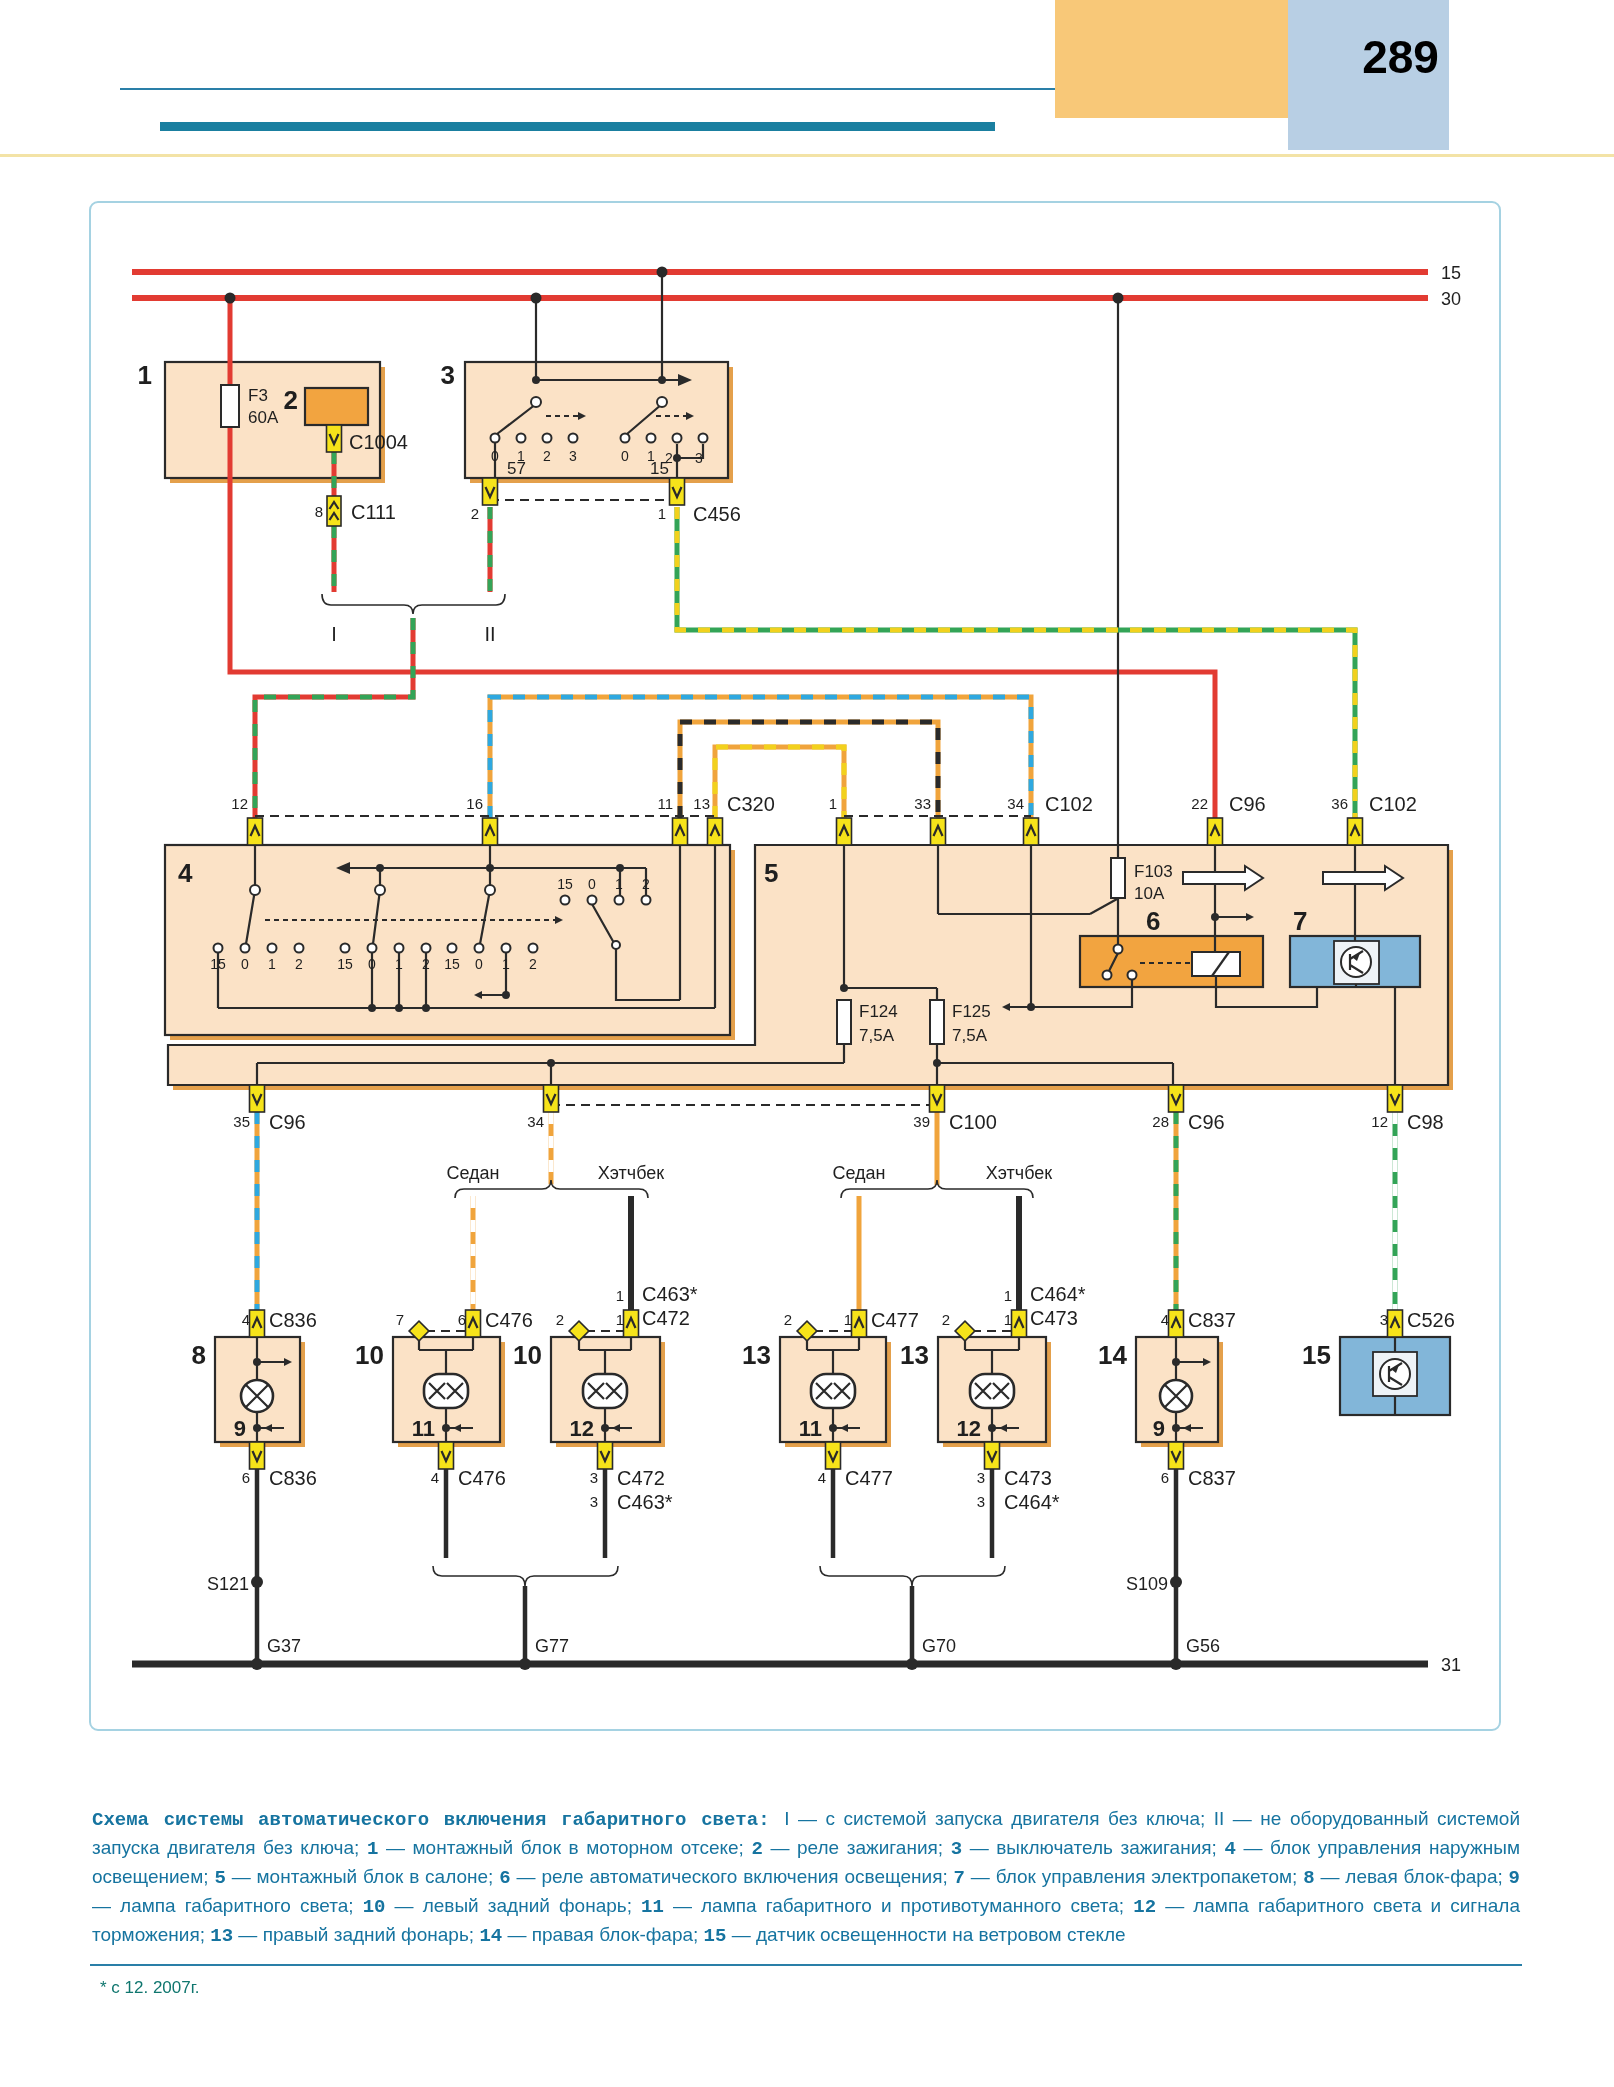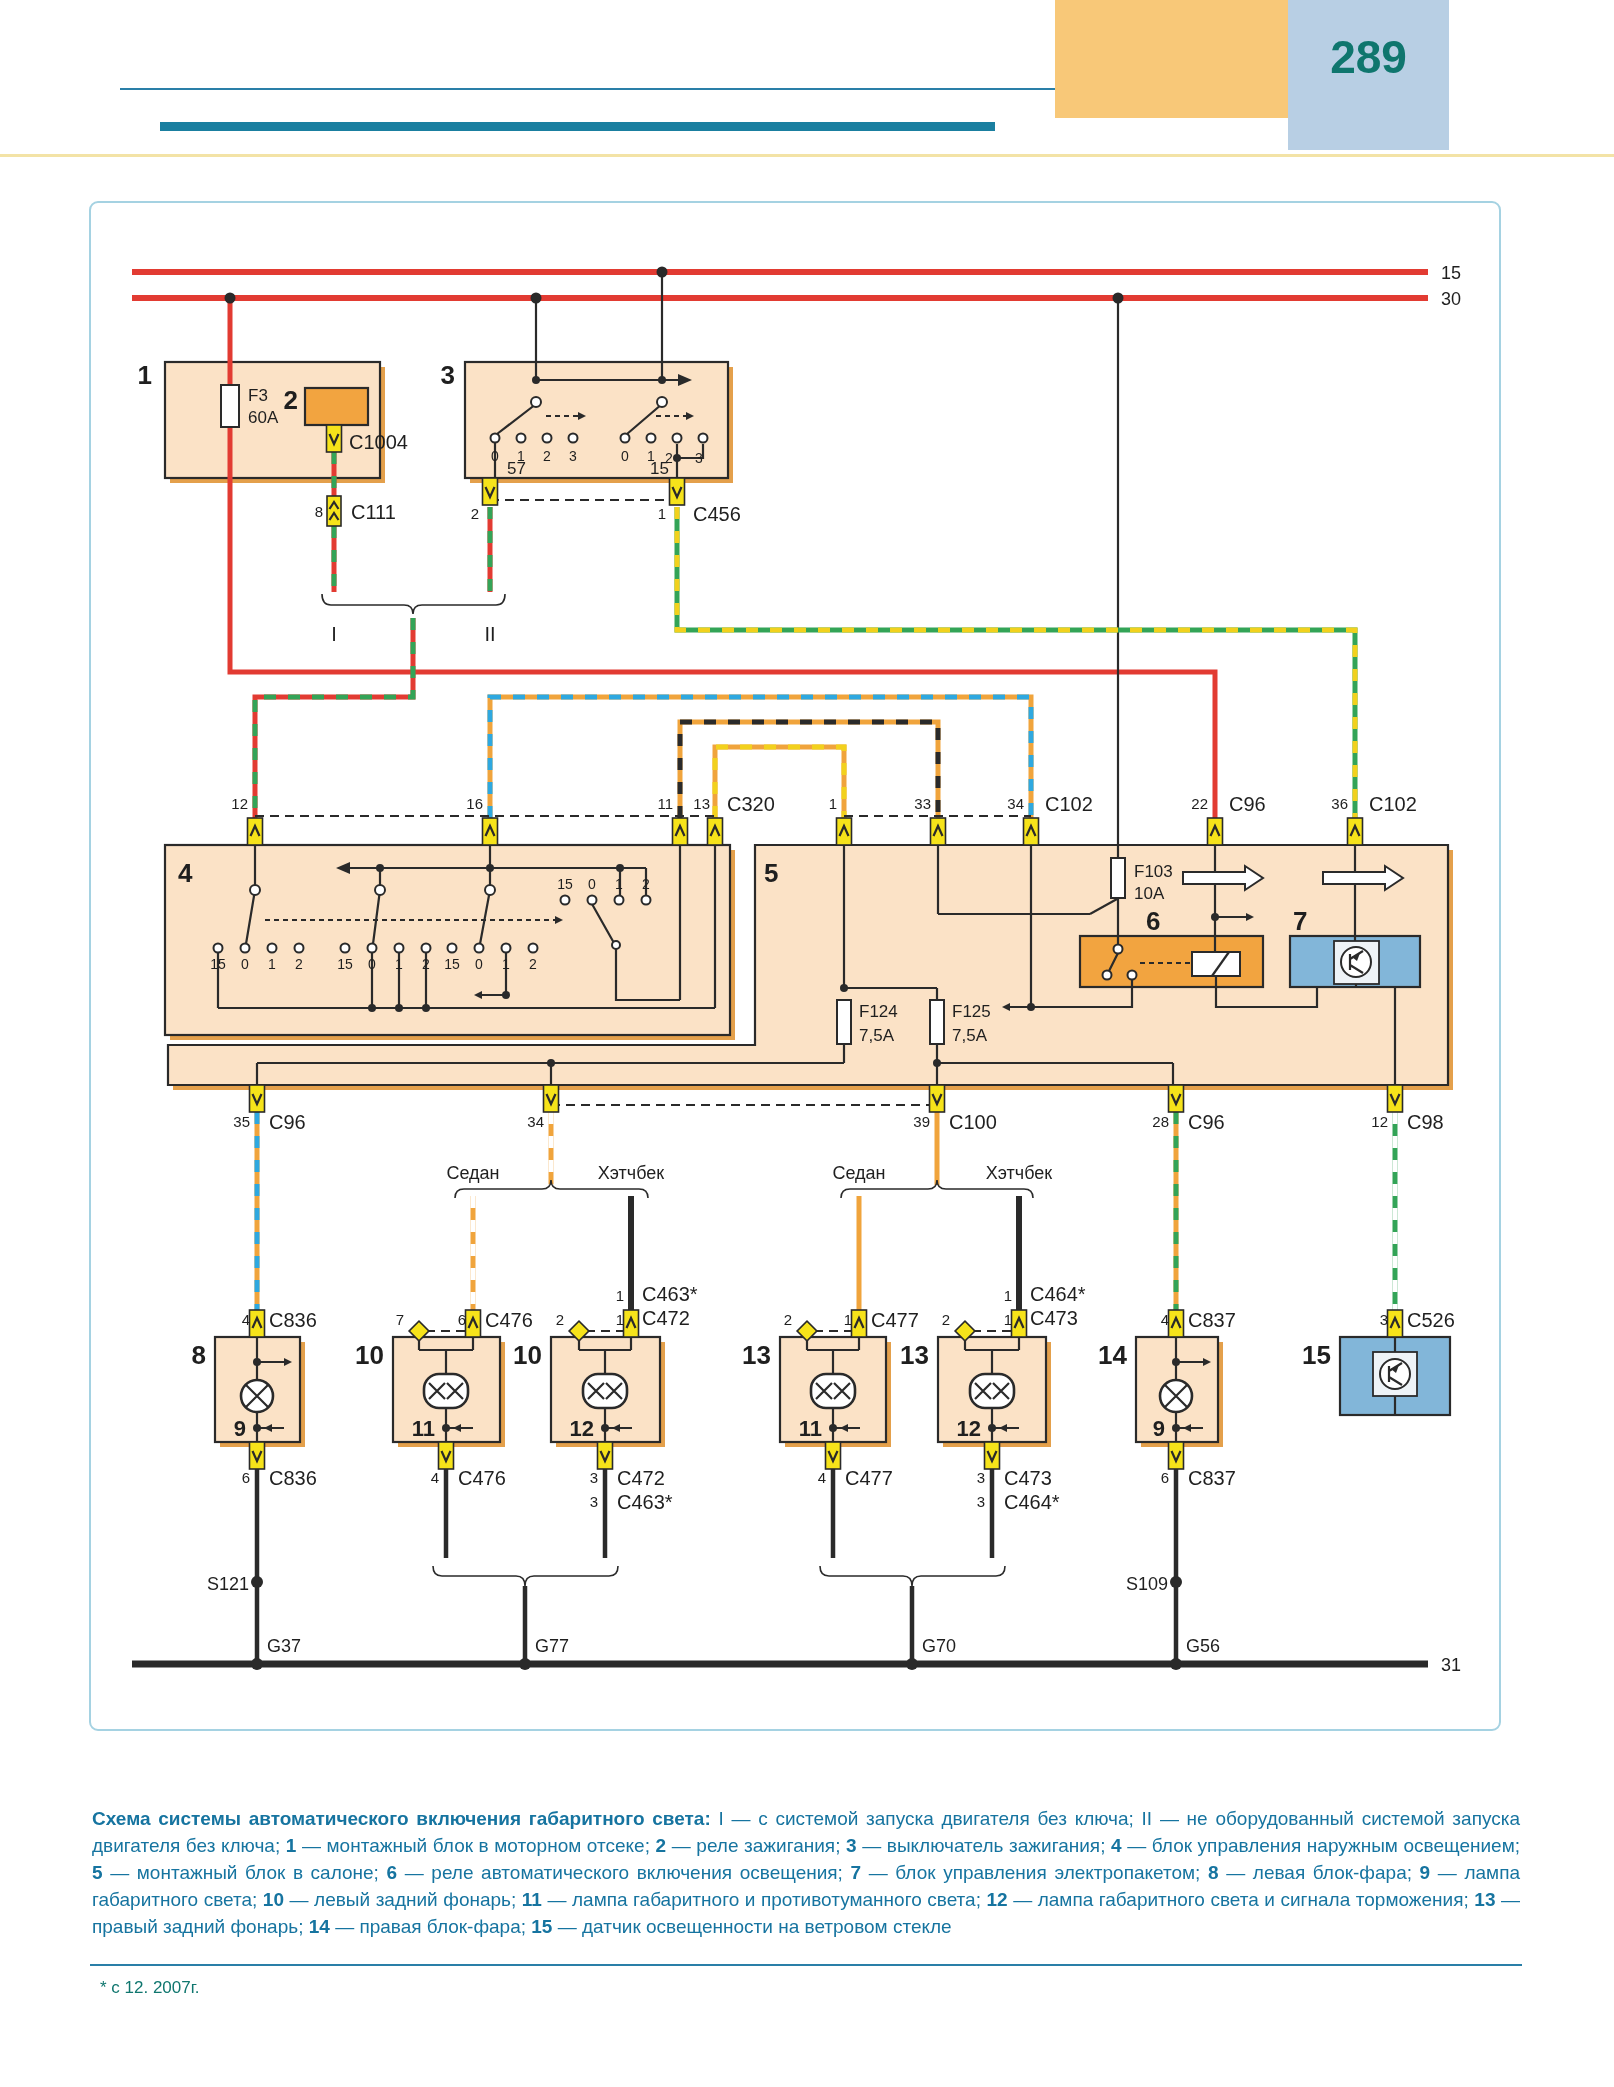--- a/index.html
+++ b/index.html
@@ -6,26 +6,26 @@
   .page{position:relative;width:1614px;height:2087px;background:#fff;overflow:hidden;
         font-family:"Liberation Sans",sans-serif;}
   
   .hdr-rule-thin{position:absolute;left:120px;top:88px;width:1150px;height:2px;background:#2a7fa8;}
   .hdr-title{position:absolute;left:400px;top:92px;width:595px;text-align:right;
              font-size:23px;font-weight:bold;color:#1979a4;}
   .hdr-bar{position:absolute;left:160px;top:122px;width:835px;height:9px;background:#1a7fa0;}
   .hdr-orange{position:absolute;left:1055px;top:0;width:233px;height:118px;background:#f8c878;}
   .hdr-blue{position:absolute;left:1288px;top:0;width:161px;height:150px;background:#b8cfe4;}
   .hdr-page{position:absolute;left:1288px;top:30px;width:161px;text-align:center;
-            font-size:46px;font-weight:bold;color:#0f766e;}
+            font-size:46px;font-weight:bold;color:#000000;padding-left:32px;}
   .hdr-yellow{position:absolute;left:0;top:154px;width:1614px;height:3px;background:#f3e3a6;}
   
   .caption{position:absolute;left:92px;top:1786px;width:1428px;font-size:19px;line-height:27px;
            color:#1674a0;text-align:justify;}
-  .caption b{color:#1674a0;}
+  .caption b{color:#1674a0;font-family:Liberation Mono, monospace;}
   .cap-rule{position:absolute;left:90px;top:1964px;width:1432px;height:2px;background:#2a7fa8;}
   .footnote{position:absolute;left:100px;top:1978px;font-size:17px;color:#0f766e;}
   
   svg text{font-family:"Liberation Sans",sans-serif;fill:#1f1f1f;}
   .t-num{font-size:26px;font-weight:bold;}
   .t-num2{font-size:22px;font-weight:bold;}
   .t-conn{font-size:20px;}
   .t-pin{font-size:15px;}
   .t-sm{font-size:14px;}
   .t-fuse{font-size:17px;}

